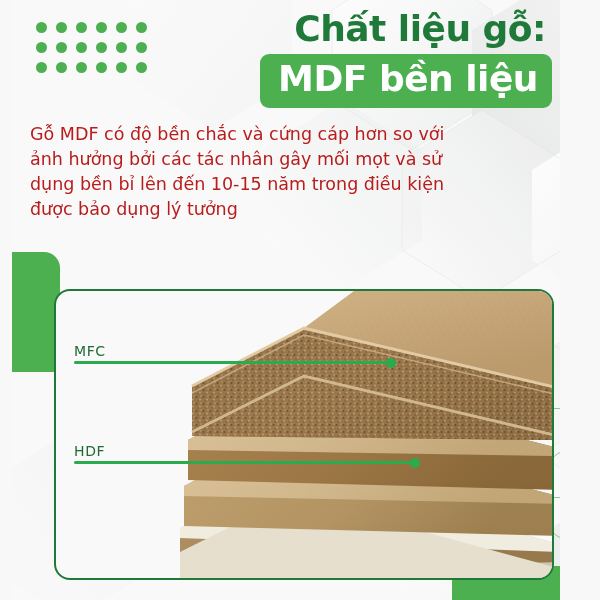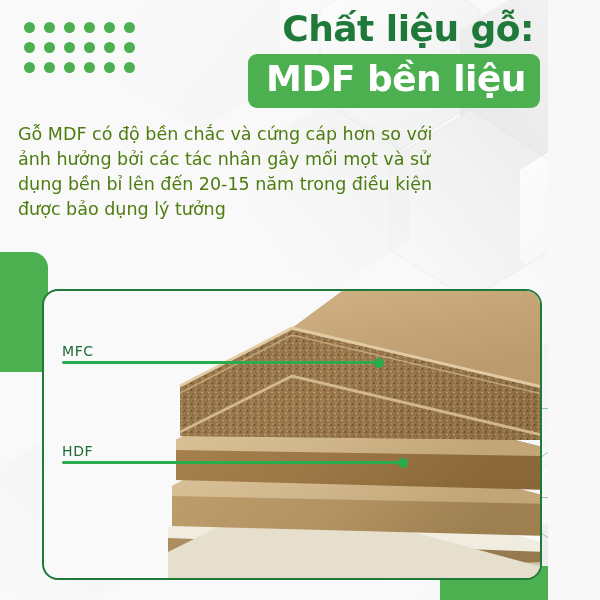--- a/index.html
+++ b/index.html
@@ -3,21 +3,21 @@
 <meta charset="utf-8">
 <style>
   * { margin:0; padding:0; box-sizing:border-box; }
   html,body { width:600px; height:600px; }
   body {
     font-family:"DejaVu Sans", sans-serif;
     background:#f7f8f7;
     overflow:hidden;
     position:relative;
   }
-  #stage { position:absolute; inset:0; width:548px; height:600px; overflow:hidden; background:#f8f9f8; }
+  #stage { position:absolute; inset:0; width:548px; height:600px; overflow:hidden; background:#f8f9f8;margin-left:12px; }
 
   
   .bg-layer { position:absolute; inset:0; pointer-events:none; }
   .bg-svg { position:absolute; top:0; left:0; width:600px; height:600px; }
 
   
   .dot-grid {
     position:absolute; left:24px; top:22px;
     display:grid;
     grid-template-columns:repeat(6, 20px);
@@ -49,21 +49,21 @@
     letter-spacing:-0.5px; line-height:1.12; white-space:nowrap;
     font-family:"DejaVu Sans", sans-serif;
   }
 
   
   .body-copy {
     position:absolute; left:18px; top:122px; width:420px;
     z-index:6;
   }
   .body-line {
-    font-size:17.5px; color:#4d7c0f; line-height:25px;
+    font-size:17.5px; color:#b91c1c; line-height:25px;
     font-family:"DejaVu Sans", sans-serif; white-space:nowrap;
   }
 
   
   .accent-block {
     position:absolute; left:-40px; top:252px;
     width:88px; height:120px;
     background:#4caf50;
     border-top-right-radius:16px;
     z-index:2;
@@ -195,21 +195,21 @@
   <div class="headline">
     <div class="headline-title">Chất liệu gỗ:</div>
     <div class="badge">
       <span class="badge-text">MDF bền liệu</span>
     </div>
   </div>
 
   <div class="body-copy">
     <div class="body-line">Gỗ MDF có độ bền chắc và cứng cáp hơn so với</div>
     <div class="body-line">ảnh hưởng bởi các tác nhân gây mối mọt và sử</div>
-    <div class="body-line">dụng bền bỉ lên đến 20-15 năm trong điều kiện</div>
+    <div class="body-line">dụng bền bỉ lên đến 10-15 năm trong điều kiện</div>
     <div class="body-line">được bảo dụng lý tưởng</div>
   </div>
 
   <div class="card">
 
     <div class="wood-wrap">
       <svg class="wood-svg" viewBox="0 0 384 292" xmlns="http://www.w3.org/2000/svg">
         <defs>
           <linearGradient id="topFace" x1="0" y1="0" x2="0.6" y2="1">
             <stop offset="0%" stop-color="#d6b98d"></stop>

